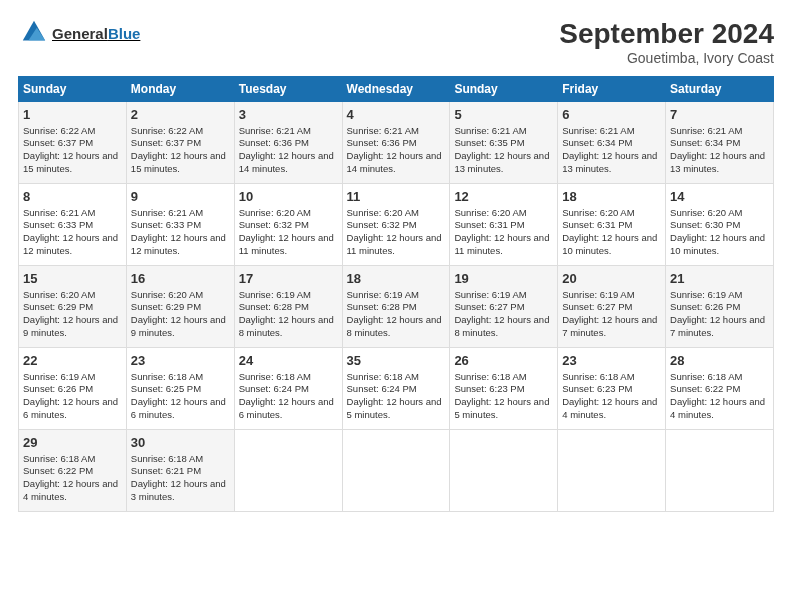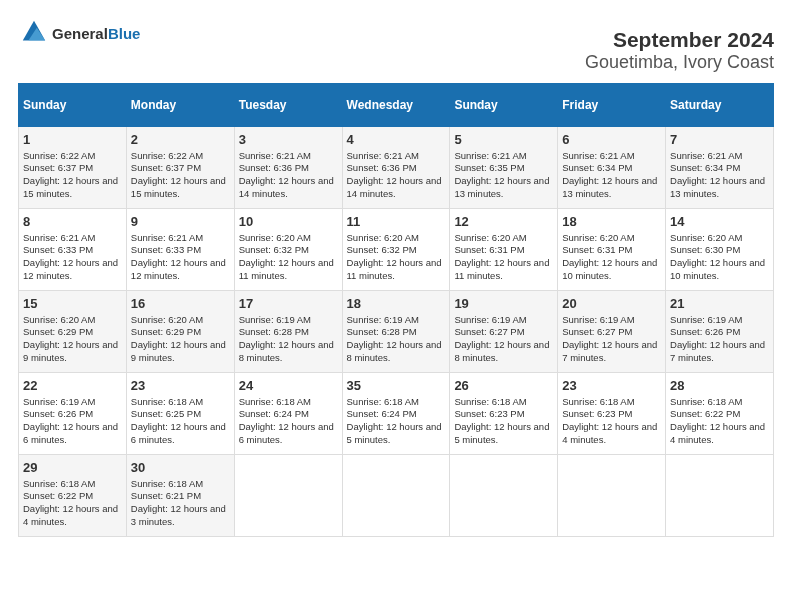--- a/index.html
+++ b/index.html
@@ -19,50 +19,50 @@
     .header {
       display: flex;
       justify-content: space-between;
       align-items: flex-start;
       margin-bottom: 10px;
     }
     .logo {
       display: flex;
       align-items: center;
       gap: 0;
+      text-decoration: underline;
     }
     .logo-icon {
       width: 28px;
       height: 28px;
       margin-left: 2px;
     }
     .title-block {
       text-align: right;
     }
     .month-title {
-      font-size: 21px;
+      font-size: 28px;
       font-weight: bold;
       color: #333;
-      margin-top: 10px;
     }
     .location {
-      font-size: 18px;
+      font-size: 14px;
       color: #555;
     }
     table {
       width: 100%;
       border-collapse: collapse;
       table-layout: fixed;
     }
     thead tr {
       background: #1a6faf;
       color: #fff;
     }
     thead th {
-      padding: 14px 4px;
+      padding: 5px 4px;
       font-size: 12px;
       font-weight: bold;
       text-align: left;
       border: 1px solid #1a6faf;
     }
     tbody tr {
       background: #fff;
     }
     tbody tr:nth-child(odd) {
       background: #f5f5f5;

